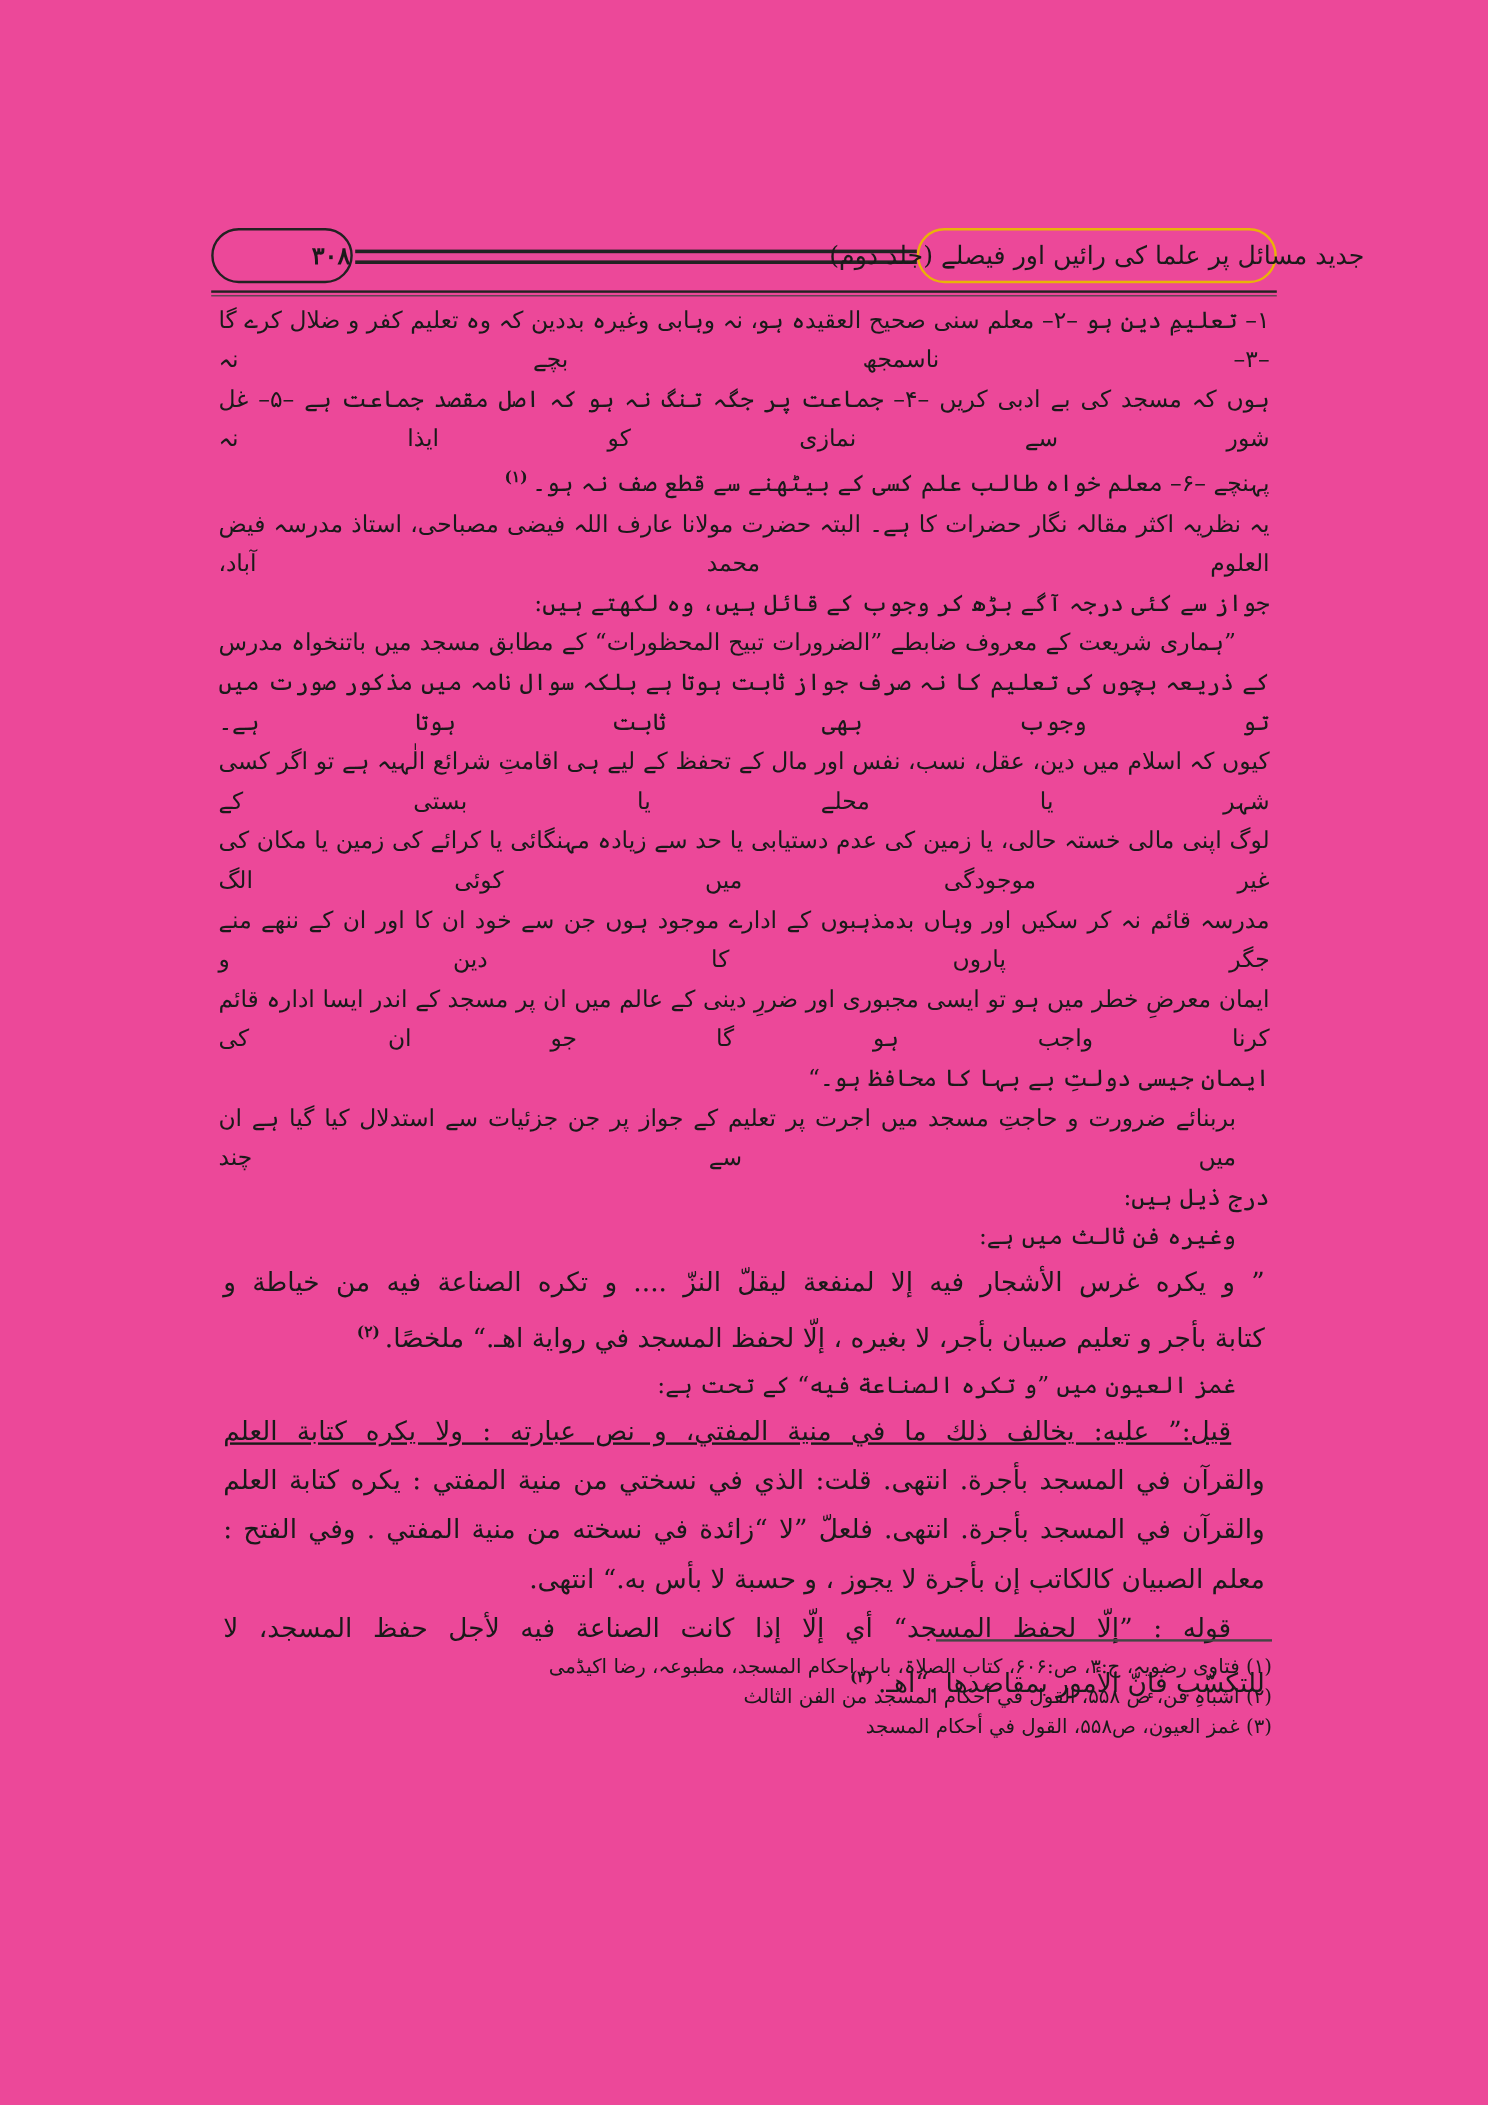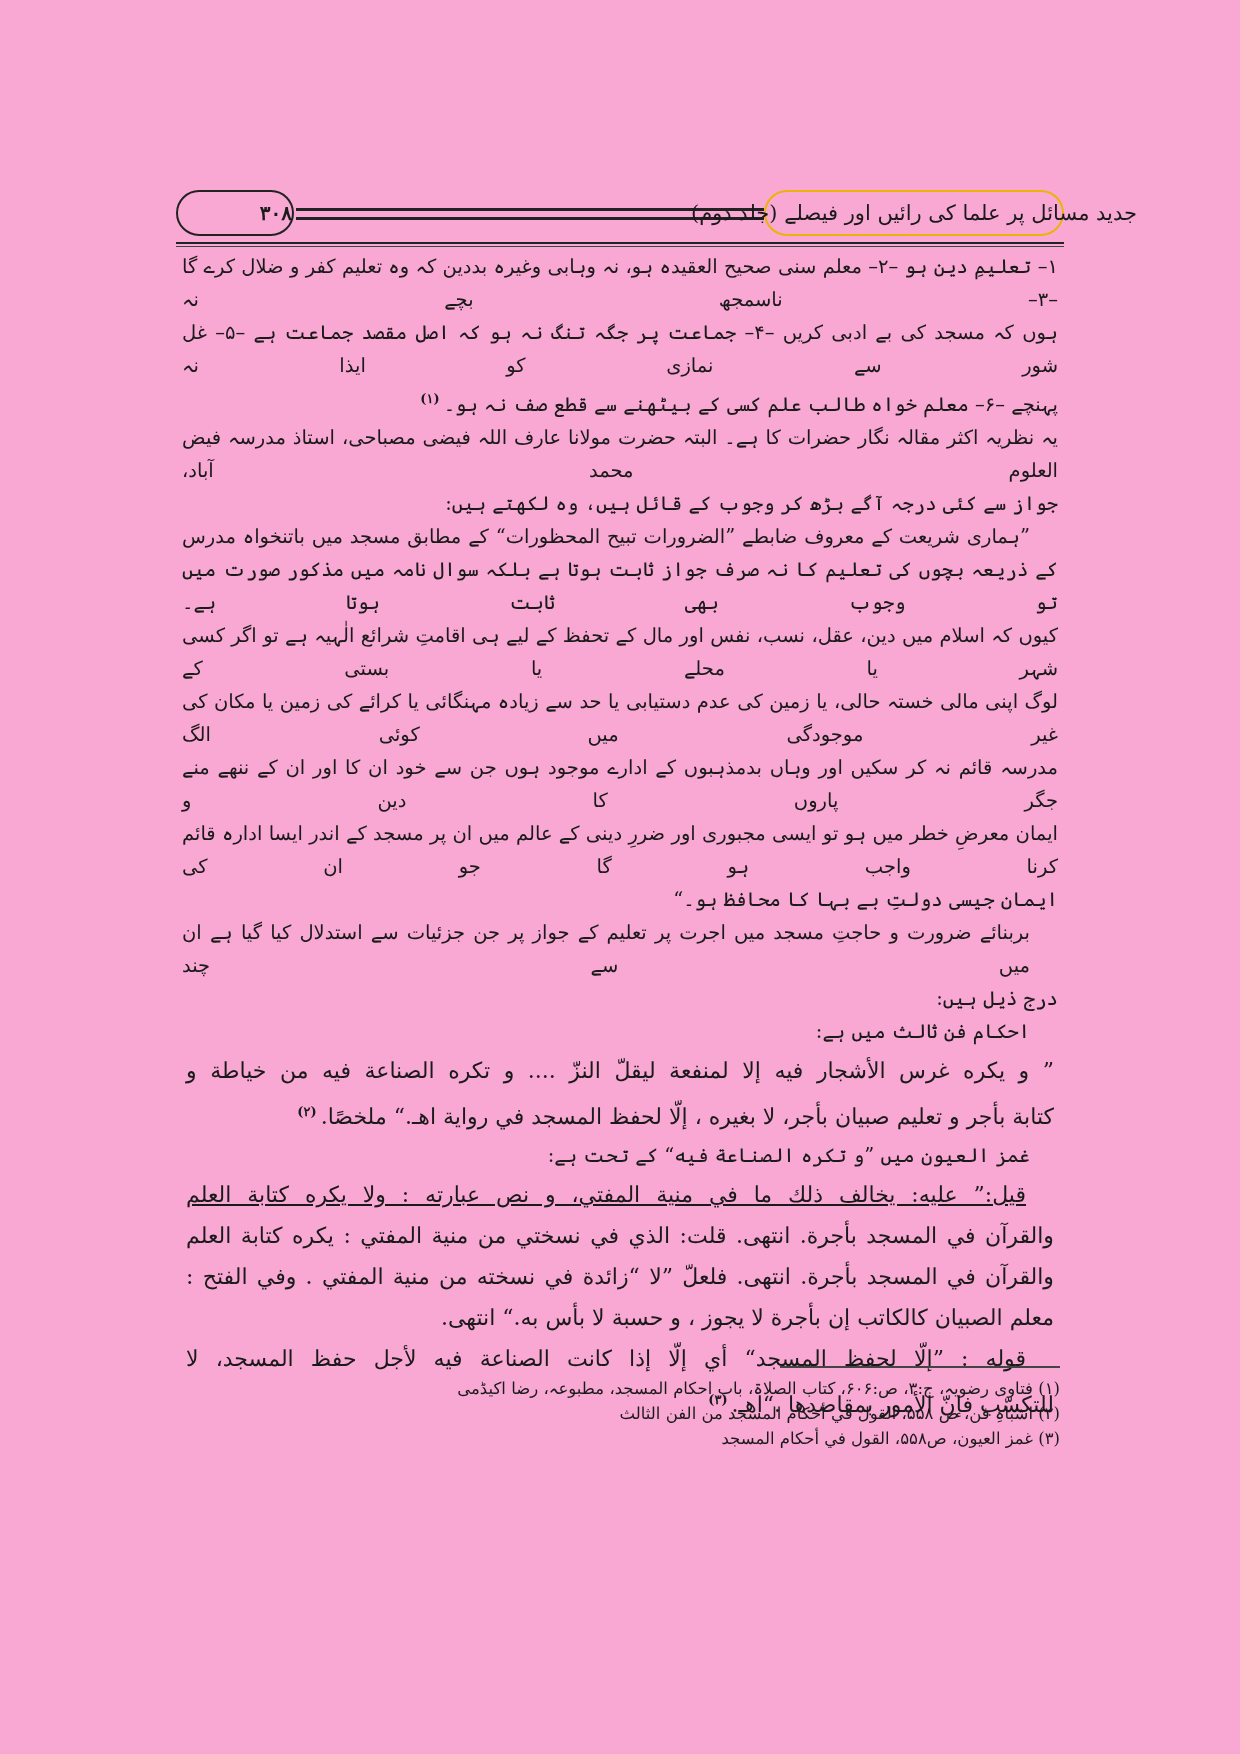--- a/index.html
+++ b/index.html
@@ -1,17 +1,17 @@
 <!DOCTYPE html>
 <html><head>
 <meta charset="utf-8">
 <style>
   html, body { margin: 0; padding: 0; background: #ffffff; }
   body { width: 1240px; height: 1754px; position: relative; overflow: hidden; color: #1a1a1a; }
-  .page { position: absolute; left: 0; top: 0; width: 1240px; height: 1754px; background: #f9a8d4; }
+  .page { position: absolute; left: 0; top: 0; width: 1240px; height: 1754px; background: #ec4899; }
 
   
   .hdr { position: absolute; left: 176px; top: 190px; width: 888px; height: 48px; }
   .hdr-line { position: absolute; left: 120px; right: 300px; top: 18px; height: 12px; border-top: 3px solid #222; border-bottom: 3px solid #222; box-sizing: border-box; }
   .hdr-pill-left { position: absolute; left: 0; top: 0; width: 118px; height: 46px; border: 2px solid #222; border-radius: 24px; box-sizing: border-box; display: flex; align-items: center; justify-content: flex-start; padding-left: 22px; font-family: "DejaVu Serif", serif; font-weight: bold; font-size: 20px; direction: rtl; }
   .hdr-pill-right { position: absolute; right: 0; top: 0; width: 300px; height: 46px; border: 2px solid #eab308; border-radius: 24px; box-sizing: border-box; display: flex; align-items: center; justify-content: center; font-family: "DejaVu Serif", serif; font-size: 21px; direction: rtl; white-space: nowrap; }
   .hdr-rule { position: absolute; left: 176px; top: 242px; width: 888px; height: 5px; border-top: 2px solid #222; border-bottom: 1px solid #444; box-sizing: border-box; }
 
   
   .body { position: absolute; left: 182px; top: 250px; width: 876px; direction: rtl; text-align: justify; }
@@ -59,21 +59,21 @@
       <p class="ur justify-last">مدرسہ قائم نہ کر سکیں اور وہاں بدمذہبوں کے ادارے موجود ہوں جن سے خود ان کا اور ان کے ننھے منے جگر پاروں کا دین و</p>
       <p class="ur justify-last">ایمان معرضِ خطر میں ہو تو ایسی مجبوری اور ضررِ دینی کے عالم میں ان پر مسجد کے اندر ایسا ادارہ قائم کرنا واجب ہو گا جو ان کی</p>
       <p class="ur">ایمان جیسی دولتِ بے بہا کا محافظ ہو۔“</p>
     </div>
 
     <div>
       <p class="ur justify-last indent">بربنائے ضرورت و حاجتِ مسجد میں اجرت پر تعلیم کے جواز پر جن جزئیات سے استدلال کیا گیا ہے ان میں سے چند</p>
       <p class="ur">درج ذیل ہیں:</p>
     </div>
 
-    <p class="ur indent">احکام فن ثالث میں ہے:</p>
+    <p class="ur indent">وغیرہ فن ثالث میں ہے:</p>
 
     <div>
       <p class="ar justify-last" style="text-align-last: justify;">” و يكره غرس الأشجار فيه إلا لمنفعة ليقلّ النزّ .... و تكره الصناعة فيه من خياطة و</p>
       <p class="ar"><span>كتابة بأجر و تعليم صبيان بأجر، لا بغيره ، إلّا لحفظ المسجد في رواية اهـ.“ ملخصًا.</span><span class="fnref">(۲)</span></p>
     </div>
 
     <p class="ur indent">غمز العیون میں ”و تكره الصناعة فيه“ کے تحت ہے:</p>
 
     <div>
       <p class="ar indent" style="text-align-last: justify; text-decoration: underline;">قيل:” عليه: يخالف ذلك ما في منية المفتي، و نص عبارته : ولا يكره كتابة العلم</p>

